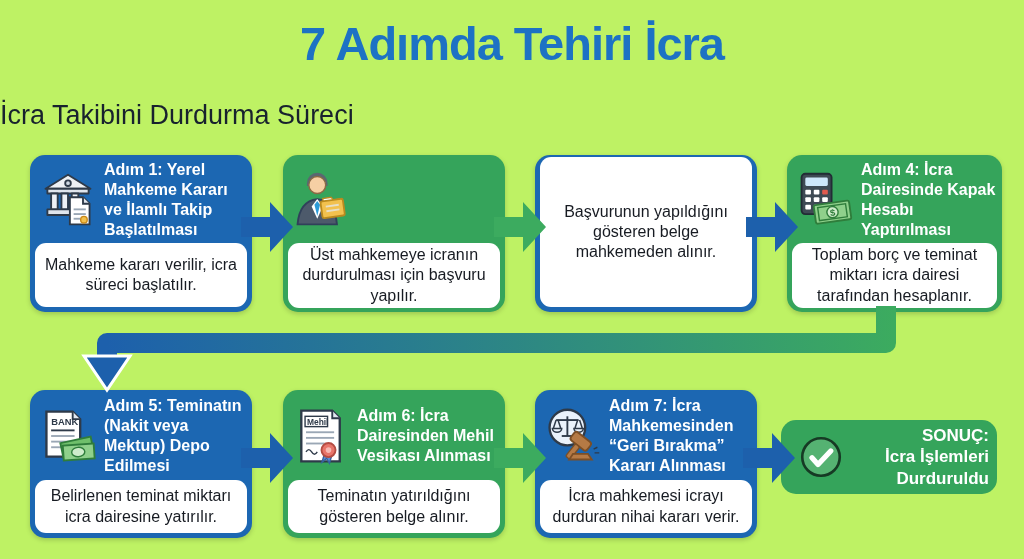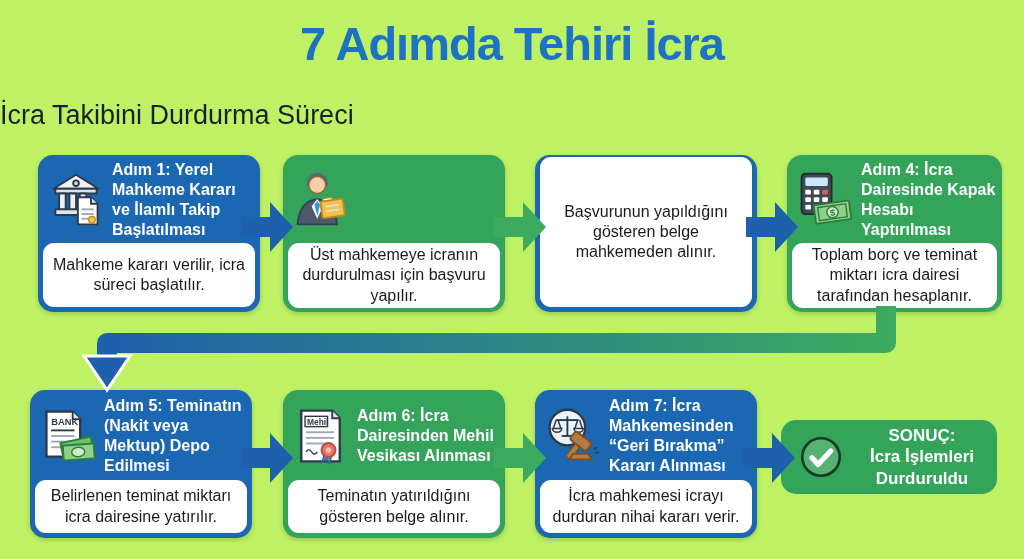--- a/index.html
+++ b/index.html
@@ -18,31 +18,31 @@
   .icon svg{display:block;}
   .header-text{color:#fff;font-weight:bold;font-size:16px;line-height:1.24;text-align:left;}
   .card-body{flex:1;margin:2px 5px 5px;background:#fff;border-radius:11px;display:flex;
              align-items:center;justify-content:center;padding:2px 8px;box-sizing:border-box;}
   .body-text{font-size:16px;line-height:1.27;color:#171b22;text-align:center;}
   .arrow{position:absolute;width:52px;height:56px;z-index:4;}
   #overlay{position:absolute;left:0;top:0;width:1024px;height:559px;pointer-events:none;z-index:5;}
   .result{position:absolute;left:781px;top:420px;width:216px;height:74px;background:var(--green);
           border-radius:15px;display:flex;align-items:center;gap:10px;padding:0 8px 0 16px;
           box-sizing:border-box;z-index:3;}
-  .result-text div{color:#fff;font-weight:bold;font-size:17px;line-height:1.25;text-align:center;}
+  .result-text div{color:#fff;font-weight:bold;font-size:17px;line-height:1.25;text-align:right;}
 </style>
 </head>
 <body>
 
 <div id="canvas">
   <div class="title">7 Adımda Tehiri İcra</div>
   <div class="subtitle">İcra Takibini Durdurma Süreci</div>
 
   <div id="flow">
-      <div class="card blue" style="left: 38px; top: 155px; width: 222px; height: 157px;">
+      <div class="card blue" style="left: 30px; top: 155px; width: 222px; height: 157px;">
         <div class="card-header" style="height:86px">
        <span class="icon">
             <svg width="60" height="60" viewBox="0 0 64 64">
 <g stroke="#2e3a49" stroke-width="2" stroke-linejoin="round">
 <polygon points="8,20 32,5 56,20" fill="#eef1f5"></polygon>
                 <circle cx="32" cy="14" r="3" fill="#cfd8e3"></circle>
 <rect x="10" y="20" width="44" height="5" fill="#dfe5ec"></rect>
 <rect x="14" y="25" width="7" height="17" fill="#eef1f5"></rect>
                 <rect x="25" y="25" width="7" height="17" fill="#eef1f5"></rect>
                 <rect x="36" y="25" width="7" height="17" fill="#eef1f5"></rect>

